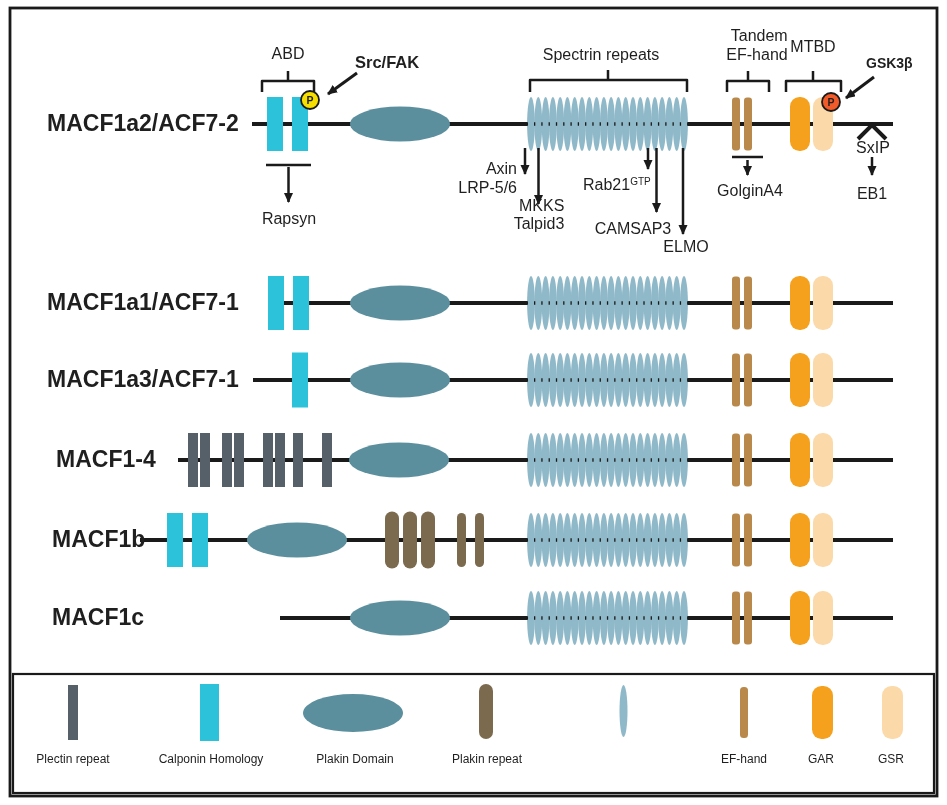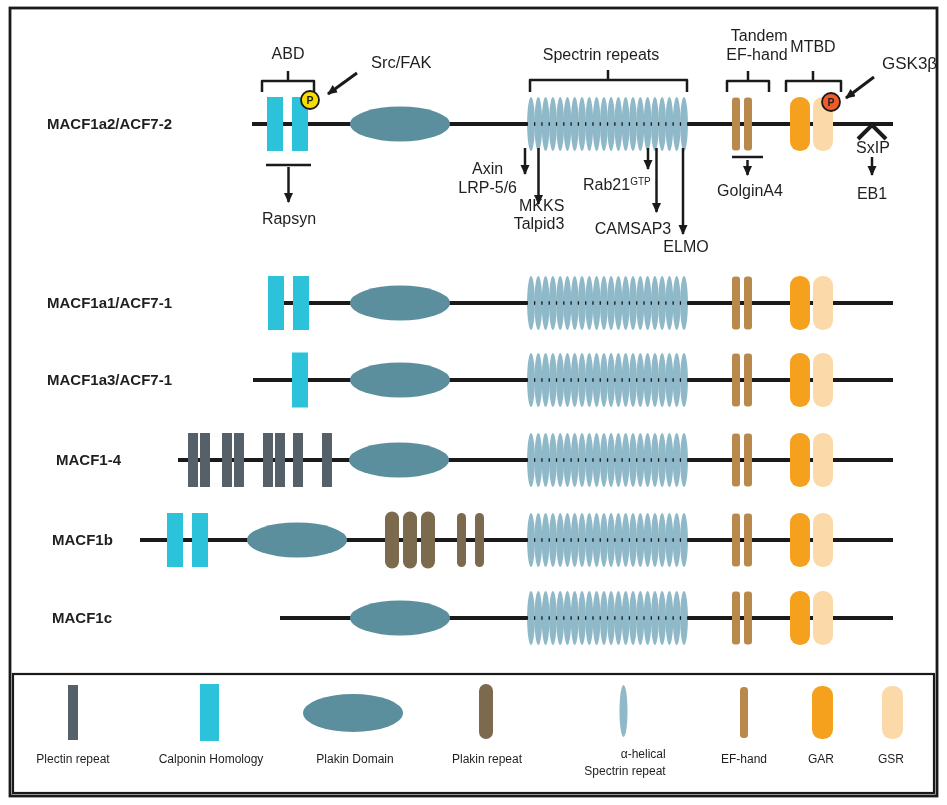--- a/index.html
+++ b/index.html
@@ -1,25 +1,25 @@
 <!DOCTYPE html>
 <html style="--line: #1a1a1a; --plectin: #556068; --calponin: #2bc2da; --plakin-domain: #5b8f9e; --plakin-repeat: #7b6a4e; --spectrin: #8fb9c8; --ef-hand: #b8894b; --gar: #f5a11e; --gsr: #fbd9a9; --phospho-yellow: #f6df00; --phospho-orange: #f15a29;"><head>
 <meta charset="utf-8">
 <style>
   html,body{margin:0;padding:0;background:#fff;}
   .stage{position:relative;width:947px;height:805px;background:#fff;overflow:hidden;
          font-family:"Liberation Sans","DejaVu Sans",sans-serif;color:#1f1f1f;}
   .stage svg{position:absolute;left:0;top:0;}
   .lbl{position:absolute;white-space:nowrap;color:#1f1f1f;font-size:16px;line-height:1.1;}
-  .bold{font-weight:normal;margin-left:16px;}
-  .rowlbl{font-weight:bold;font-size:15px;}
+  .bold{font-weight:bold;}
+  .rowlbl{font-weight:bold;font-size:23px;}
   .ctr{transform:translate(-50%,-50%);}
   .vctr{transform:translateY(-50%);}
   .hctr{transform:translateX(-50%);text-align:right;}
-  .rightal{text-align:center;}
+  .rightal{text-align:right;}
   .twoline{line-height:19px;}
   .plbl{font-size:10.5px;font-weight:bold;}
   .suptxt{font-size:10px;position:relative;top:-5px;}
   .legend-lbl{font-size:12px;}
   .f-plectin{fill:var(--plectin,#556068);}
   .f-calponin{fill:var(--calponin,#2bc2da);}
   .f-plakind{fill:var(--plakin-domain,#5b8f9e);}
   .f-plakinr{fill:var(--plakin-repeat,#7b6a4e);}
   .f-spectrin{fill:var(--spectrin,#8fb9c8);}
   .f-ef{fill:var(--ef-hand,#b8894b);}
@@ -196,21 +196,21 @@
 <div class="lbl rowlbl vctr" style="left:52px;top:618px">MACF1c</div>
 
 <div class="lbl ctr" style="left:288px;top:54px">ABD</div>
 <div class="lbl vctr bold" style="left:355px;top:62px;font-size:16.5px">Src/FAK</div>
 <div class="lbl ctr" style="left:601px;top:55px">Spectrin repeats</div>
 <div class="lbl hctr twoline" style="left:757px;top:26px">
   <div>Tandem</div>
   <div>EF-hand</div>
 </div>
 <div class="lbl ctr" style="left:813px;top:47px">MTBD</div>
-<div class="lbl vctr bold" style="left:866px;top:64px;font-size:17px">GSK3β</div>
+<div class="lbl vctr bold" style="left:866px;top:64px;font-size:14px">GSK3β</div>
 
 <div class="lbl ctr plbl" style="left:310px;top:100.5px">P</div>
 <div class="lbl ctr plbl" style="left:831px;top:102.5px">P</div>
 
 <div class="lbl ctr" style="left:289px;top:219px">Rapsyn</div>
 <div class="lbl rightal" style="right:430px;top:159px;line-height:19px">
   <div>Axin</div>
   <div>LRP-5/6</div>
 </div>
 <div class="lbl hctr" style="left:539px;top:197px;line-height:18px">
@@ -221,21 +221,17 @@
 <div class="lbl ctr" style="left:633px;top:229px">CAMSAP3</div>
 <div class="lbl ctr" style="left:686px;top:247px">ELMO</div>
 <div class="lbl ctr" style="left:750px;top:191px">GolginA4</div>
 <div class="lbl ctr" style="left:873px;top:148px">SxIP</div>
 <div class="lbl ctr" style="left:872px;top:194px">EB1</div>
 
 <div class="lbl ctr legend-lbl" style="left:73px;top:760px">Plectin repeat</div>
 <div class="lbl ctr legend-lbl" style="left:211px;top:760px">Calponin Homology</div>
 <div class="lbl ctr legend-lbl" style="left:355px;top:760px">Plakin Domain</div>
 <div class="lbl ctr legend-lbl" style="left:487px;top:760px">Plakin repeat</div>
-<div class="lbl hctr legend-lbl" style="left:625px;top:746px;line-height:16.5px">
-  <div>α-helical</div>
-  <div>Spectrin repeat</div>
-</div>
 <div class="lbl ctr legend-lbl" style="left:744px;top:760px">EF-hand</div>
 <div class="lbl ctr legend-lbl" style="left:821px;top:760px">GAR</div>
 <div class="lbl ctr legend-lbl" style="left:891px;top:760px">GSR</div>
 
 </div>
 
 </body></html>

